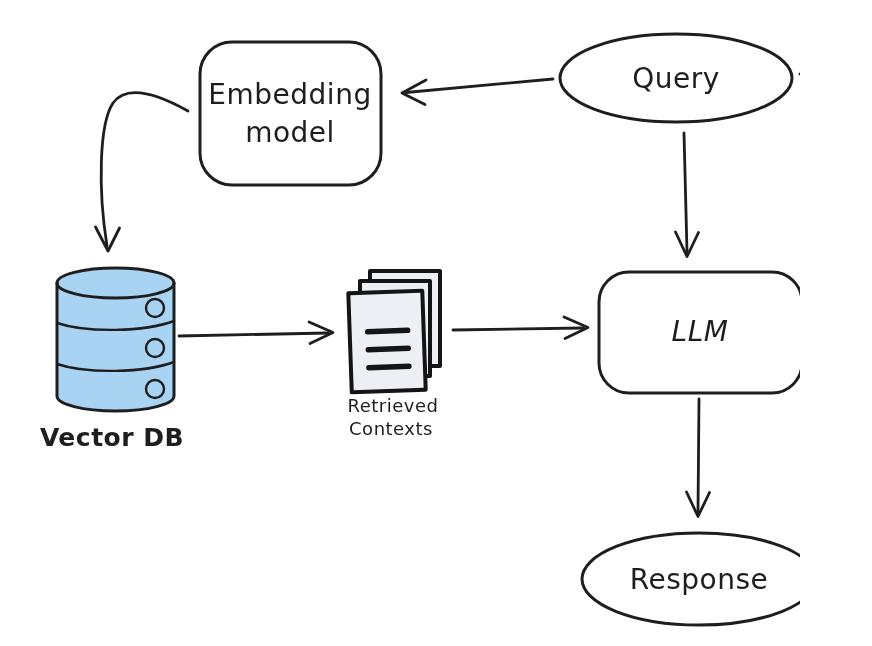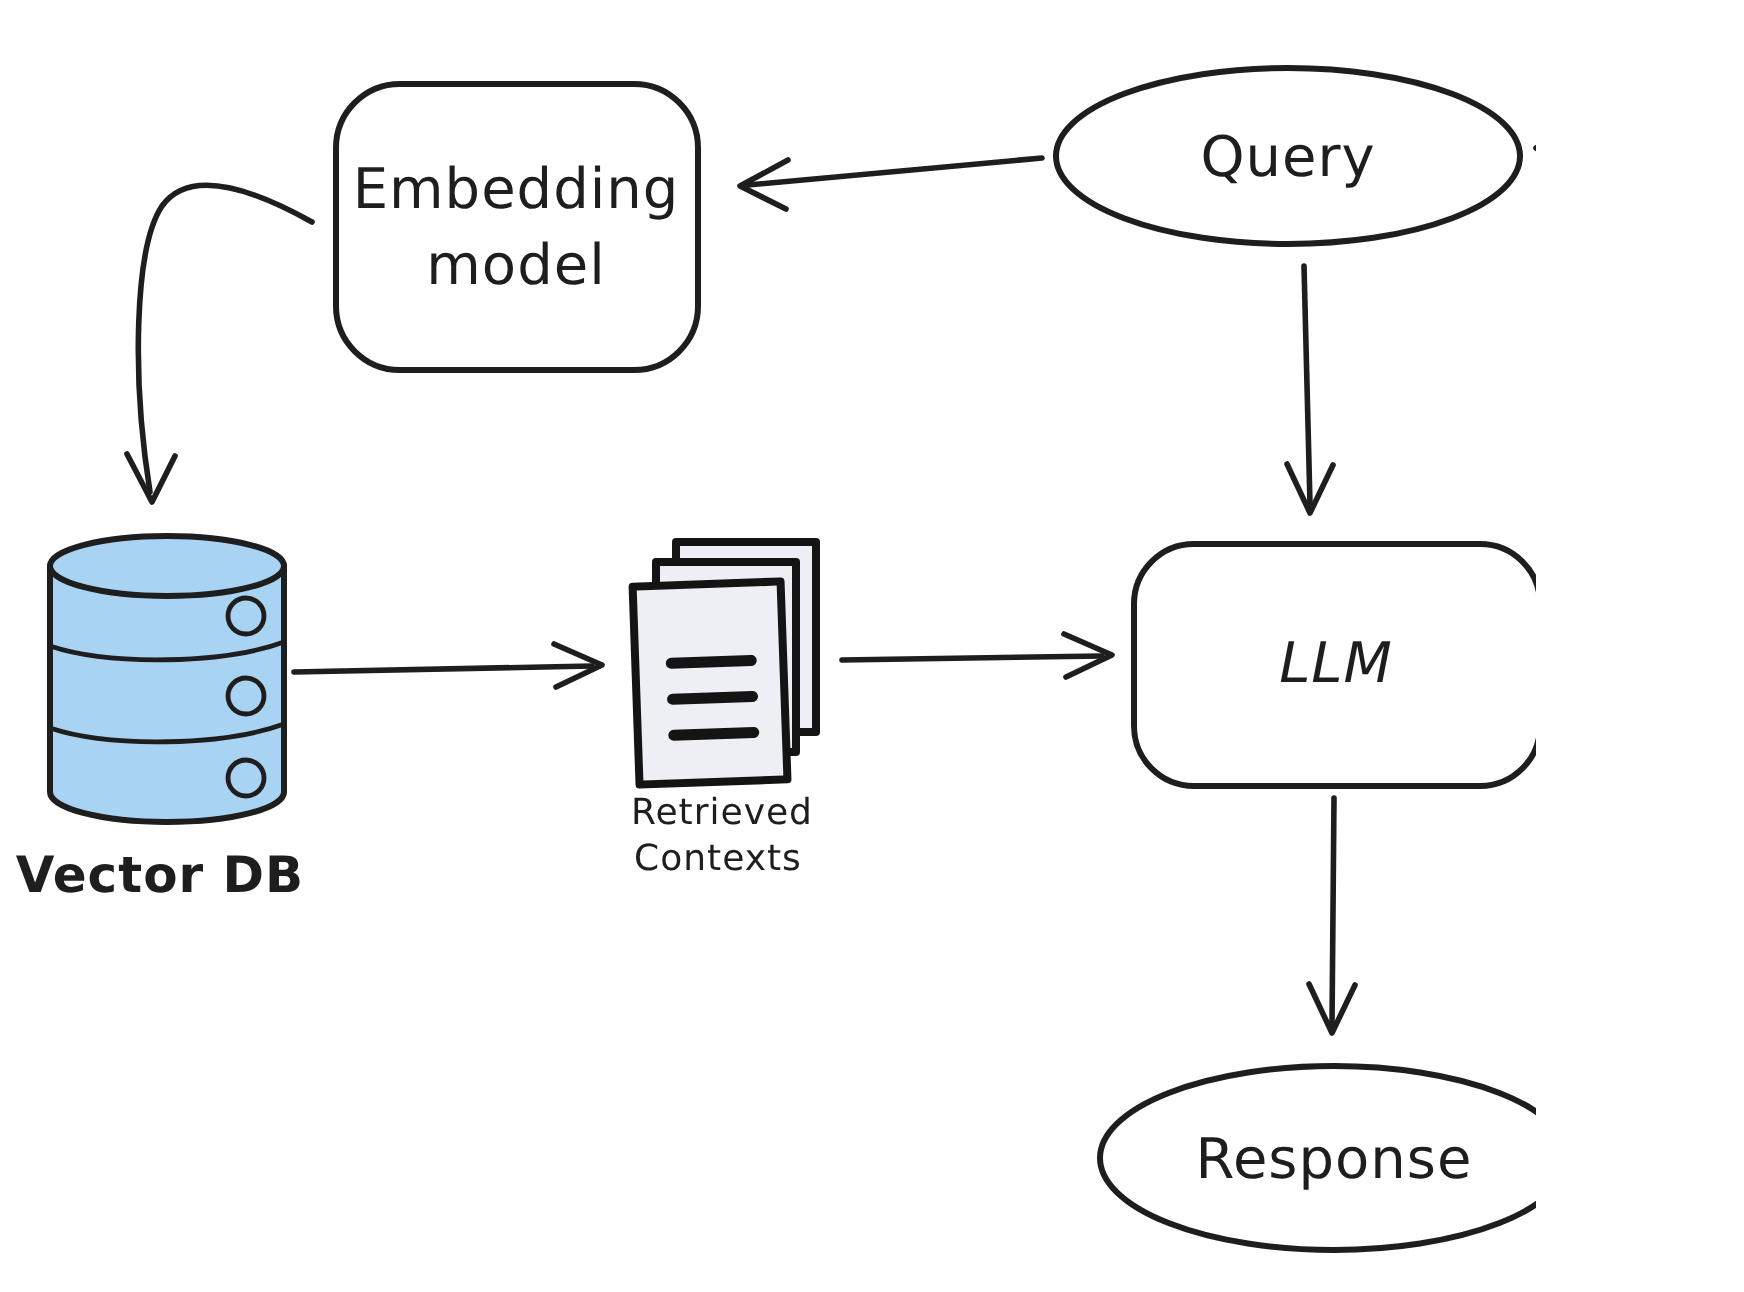--- a/index.html
+++ b/index.html
@@ -6,20 +6,21 @@
     margin: 0;
     padding: 0;
     background: #ffffff;
   }
   .canvas {
     position: relative;
     width: 768px;
     height: 646px;
     background: #ffffff;
     overflow: hidden;
+    padding-left: 32px;
   }
   svg {
     display: block;
   }
   text {
     font-family: "DejaVu Sans", sans-serif;
     fill: #1e1e1e;
     letter-spacing: 0.5px;
   }
   .node-label {

